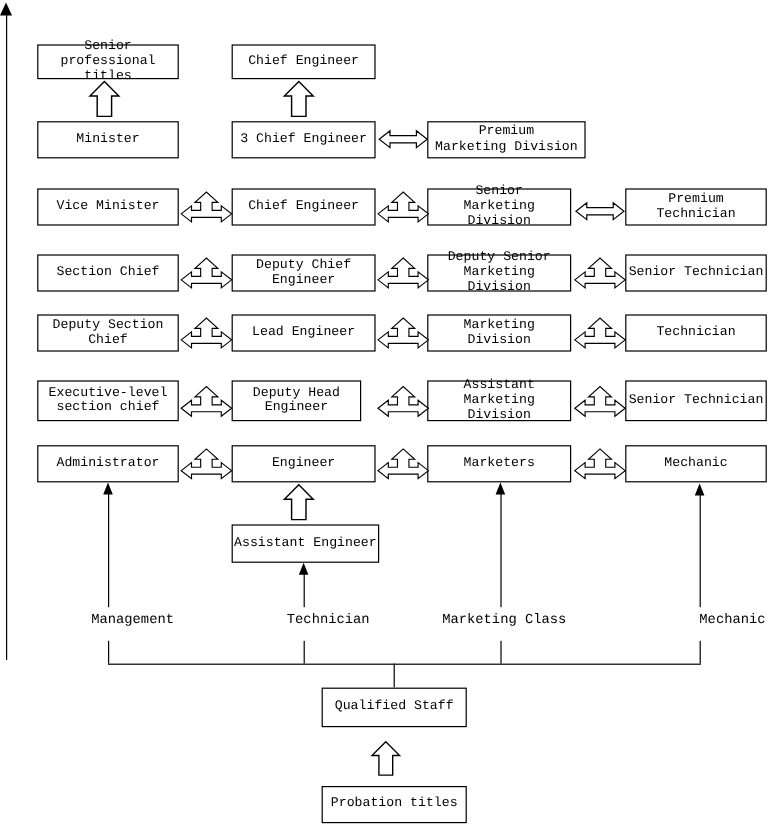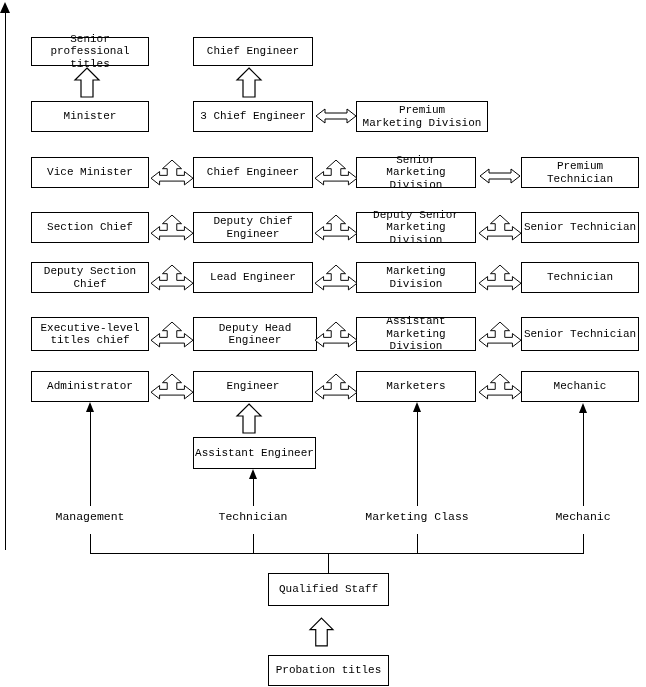--- a/index.html
+++ b/index.html
@@ -7,21 +7,21 @@
     position:relative;width:646px;height:687px;background:#ffffff;
     font-family:Liberation Mono, monospace;color:#000;overflow:hidden;
   }
   .box{
     position:absolute;border:1px solid #000;background:#fff;
     display:flex;align-items:center;justify-content:center;
     text-align:center;font-size:11px;line-height:12.5px;white-space:pre-line;
     box-sizing:border-box;
   }
   .conn{position:absolute;overflow:visible;}
-  .cat-label{position:absolute;width:110px;text-align:center;font-size:11.5px;}
+  .cat-label{position:absolute;width:110px;text-align:right;font-size:11.5px;}
   .hline{position:absolute;height:1px;background:#000;}
   .vline{position:absolute;width:1px;background:#000;}
   .thin-arrow{position:absolute;width:9px;}
   .thin-arrow::before{
     content:"";position:absolute;top:0;left:0;width:0;height:0;
     border-left:4.5px solid transparent;border-right:4.5px solid transparent;
     border-bottom:10px solid #000;
   }
   .thin-arrow::after{
     content:"";position:absolute;top:8px;bottom:0;left:4px;width:1px;background:#000;
@@ -99,22 +99,22 @@
       <path d="M0,20 L9,13 L9,17 L17,17 L17,10 L12,10 L22,1 L32,10 L27,10 L27,17 L35,17 L35,13 L44,20 L35,27 L35,23 L9,23 L9,27 Z" fill="#fff" stroke="#000"></path>
     </svg>
   <svg class="conn" style="left:315px;top:264px" width="42" height="27" viewBox="0 0 44 28">
       <path d="M0,20 L9,13 L9,17 L17,17 L17,10 L12,10 L22,1 L32,10 L27,10 L27,17 L35,17 L35,13 L44,20 L35,27 L35,23 L9,23 L9,27 Z" fill="#fff" stroke="#000"></path>
     </svg>
   <svg class="conn" style="left:479px;top:264px" width="42" height="27" viewBox="0 0 44 28">
       <path d="M0,20 L9,13 L9,17 L17,17 L17,10 L12,10 L22,1 L32,10 L27,10 L27,17 L35,17 L35,13 L44,20 L35,27 L35,23 L9,23 L9,27 Z" fill="#fff" stroke="#000"></path>
     </svg>
 
   <div class="box" style="left:31px;top:317px;width:118px;height:34px">Executive-level
-titles chief</div>
-  <div class="box" style="left:193px;top:317px;width:124px;height:34px">Deputy Head Engineer</div>
+section chief</div>
+  <div class="box" style="left:193px;top:317px;width:108px;height:34px">Deputy Head Engineer</div>
   <div class="box" style="left:356px;top:317px;width:120px;height:34px">Assistant
 Marketing Division</div>
   <div class="box" style="left:521px;top:317px;width:118px;height:34px">Senior Technician</div>
   <svg class="conn" style="left:151px;top:321px" width="42" height="27" viewBox="0 0 44 28">
       <path d="M0,20 L9,13 L9,17 L17,17 L17,10 L12,10 L22,1 L32,10 L27,10 L27,17 L35,17 L35,13 L44,20 L35,27 L35,23 L9,23 L9,27 Z" fill="#fff" stroke="#000"></path>
     </svg>
   <svg class="conn" style="left:315px;top:321px" width="42" height="27" viewBox="0 0 44 28">
       <path d="M0,20 L9,13 L9,17 L17,17 L17,10 L12,10 L22,1 L32,10 L27,10 L27,17 L35,17 L35,13 L44,20 L35,27 L35,23 L9,23 L9,27 Z" fill="#fff" stroke="#000"></path>
     </svg>
   <svg class="conn" style="left:479px;top:321px" width="42" height="27" viewBox="0 0 44 28">

